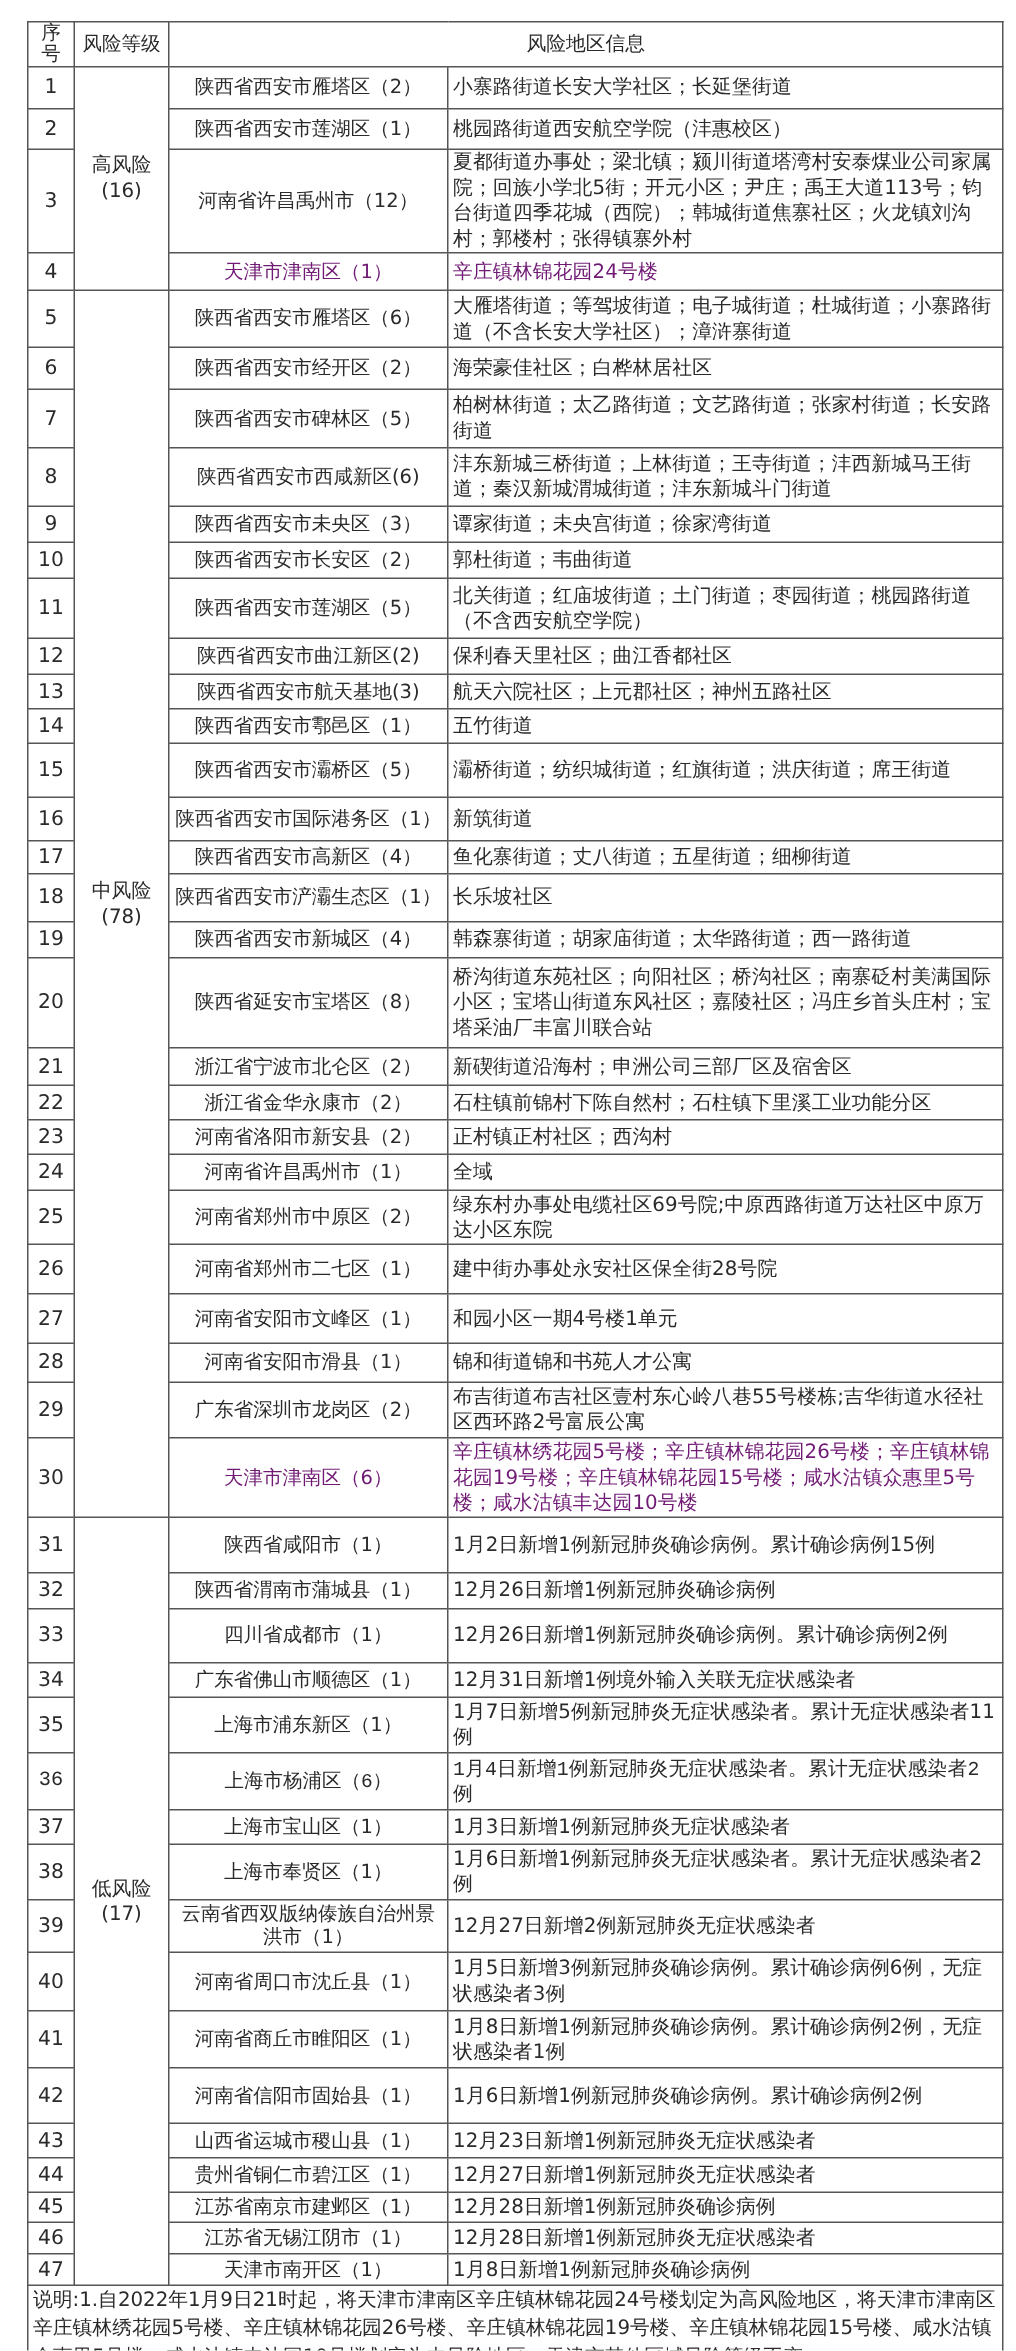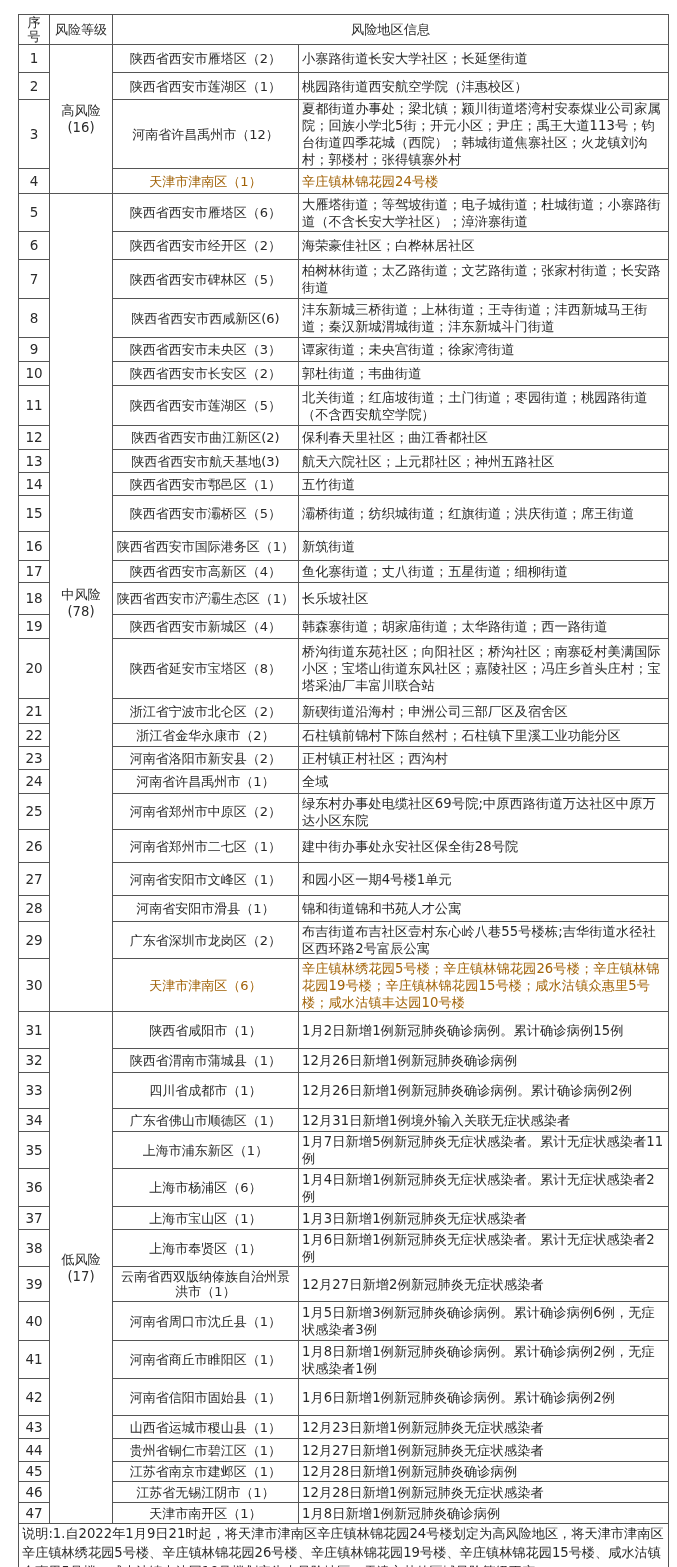--- a/index.html
+++ b/index.html
@@ -17,21 +17,21 @@
   col.c-no { width: 31px; }
   col.c-lv { width: 63px; }
   col.c-area { width: 186px; }
   col.c-info { width: 370px; }
   .no { text-align: center; font-size: 13.5px; }
   .lv { text-align: center; }
   .area { text-align: center; font-size: 13px; line-height: 15px; }
   .info { text-align: left; padding-left: 5px; letter-spacing: 0.1px; margin-left: 40px; }
   th.h-no, th.h-lv { text-align: center; line-height: 14px; font-size: 13px; }
   th.h-info { text-align: center; }
-  .bold { font-weight: bold; color: #a16207; }
+  .bold { font-weight: bold; color: #701a75; }
   td.note { text-align: left; line-height: 19px; padding: 2px 5px; }
 </style>
 </head>
 <body>
 
 <table class="risk">
   <colgroup>
     <col class="c-no">
       <col class="c-lv">
       <col class="c-area">
@@ -225,21 +225,21 @@
       <tr style="height: 23px;">
         <td class="no">34</td>
         <td class="area">广东省佛山市顺德区（1）</td>
         <td class="info">12月31日新增1例境外输入关联无症状感染者</td>
       </tr>
       <tr style="height: 37px;">
         <td class="no">35</td>
         <td class="area">上海市浦东新区（1）</td>
         <td class="info">1月7日新增5例新冠肺炎无症状感染者。累计无症状感染者11例</td>
       </tr>
-      <tr style="height: 38px;">
+      <tr style="height: 38px; font-family: Liberation Mono, monospace;">
         <td class="no">36</td>
         <td class="area">上海市杨浦区（6）</td>
         <td class="info">1月4日新增1例新冠肺炎无症状感染者。累计无症状感染者2例</td>
       </tr>
       <tr style="height: 23px;">
         <td class="no">37</td>
         <td class="area">上海市宝山区（1）</td>
         <td class="info">1月3日新增1例新冠肺炎无症状感染者</td>
       </tr>
       <tr style="height: 37px;">

